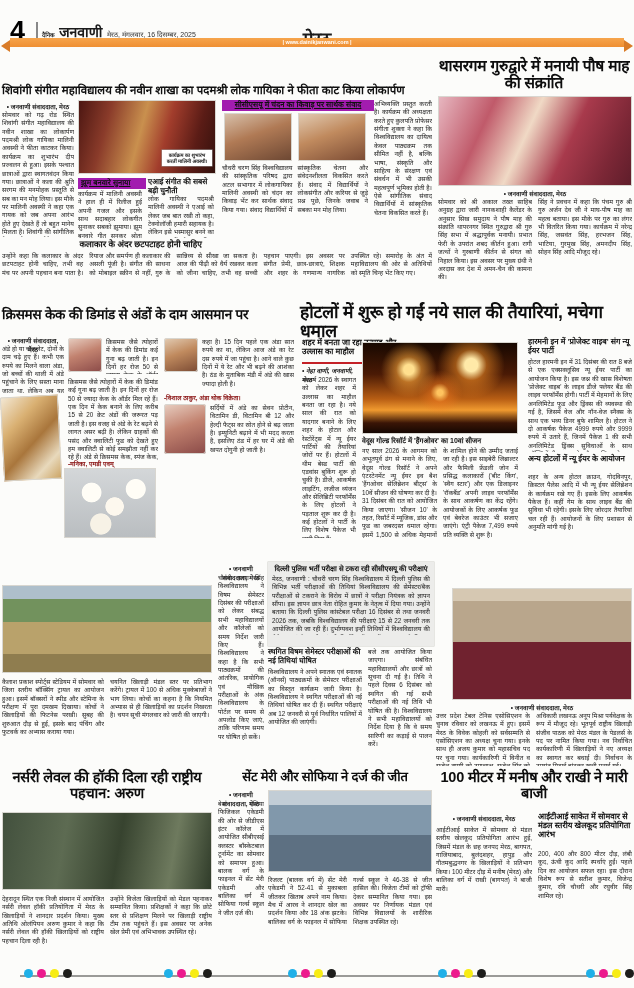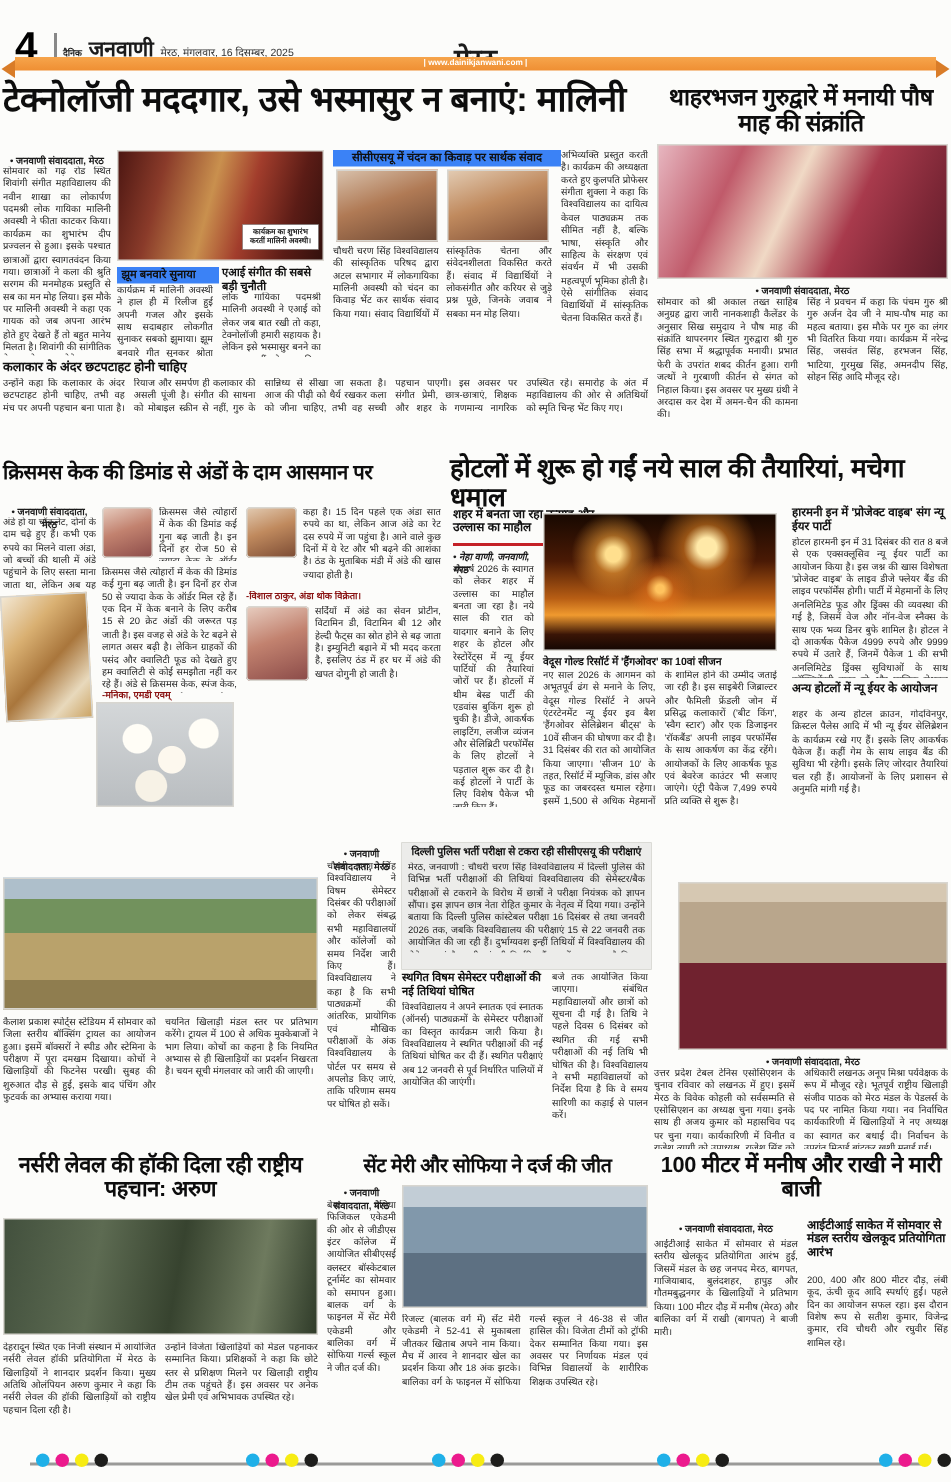--- a/index.html
+++ b/index.html
@@ -33,21 +33,21 @@
   .ph-gurudwara{background:linear-gradient(115deg,#e8b9c2 0%,#c05a6a 25%,#f0d9c5 45%,#a83a4c 65%,#7c2736 85%,#5e1d2a 100%);}
   .ph-cake{background:linear-gradient(135deg,#f4ead8 0%,#d9b072 30%,#a9763c 55%,#e8d9bc 80%,#caa15f 100%);}
   .ph-eggs{background:radial-gradient(circle at 30% 35%,#fffdf6 0 12%,transparent 13%),radial-gradient(circle at 55% 55%,#fdf8ee 0 14%,transparent 15%),radial-gradient(circle at 78% 30%,#fffdf6 0 11%,transparent 12%),radial-gradient(circle at 40% 80%,#f7f2e6 0 13%,transparent 14%),linear-gradient(#d4d7d9,#b9bdc0);}
   .ph-fireworks{background:radial-gradient(circle at 30% 30%,#ffdf8e 0 4%,rgba(255,170,60,.55) 10%,transparent 22%),radial-gradient(circle at 70% 25%,#ffe9a8 0 5%,rgba(255,150,40,.5) 12%,transparent 26%),radial-gradient(circle at 50% 55%,#ffc35e 0 3%,rgba(240,120,30,.45) 10%,transparent 24%),linear-gradient(#160801 0%,#4a1a05 35%,#b85e14 62%,#f09a2f 74%,#3a1506 88%,#120602 100%);}
   .ph-track{background:linear-gradient(#aebfcb 0 16%,#72925d 16% 42%,#b9a26b 42% 78%,#8f7d4f 78% 100%);}
   .ph-tt{background:linear-gradient(#d6c8b2 0 12%,#b9a68c 12% 48%,#70222f 48% 100%);}
   .ph-hockey{background:linear-gradient(100deg,#42503d 0%,#5d6b52 30%,#37432f 55%,#6e7a5e 80%,#2e3a28 100%);}
   .ph-bball{background:linear-gradient(#c2cdd6 0 18%,#8198ab 18% 55%,#5d7082 55% 100%);}
   .caplabel{position:absolute;right:4px;bottom:8px;background:#fff;padding:2px 3px;font-size:5px;line-height:1.25;font-weight:700;width:44px;text-align:center;box-shadow:0 0 0 .5px #999;}
   .graybox{background:#ececea;box-shadow:0 0 0 .5px #cfcfca;padding:3px 4px;}
-  .strip{background:#3b82f6;padding:1px 3px;}
+  .strip{background:#a21caf;padding:1px 3px;text-decoration:underline;}
   .redbar{height:2px;background:#c42127;width:70%;margin:2px 0 3px 0;}
   
   .regline{position:absolute;left:20px;right:20px;top:975px;height:1.5px;background:#9a9a98;}
   .dotgroup{position:absolute;top:969px;display:flex;gap:4px;}
   .dot{width:9px;height:9px;border-radius:50%;}
   .dc{background:#1fb0e8;} .dm{background:#ec1a8d;} .dy{background:#f7ec13;} .dk{background:#1d1d1b;}
 </style>
 </head>
 <body>
 
@@ -60,21 +60,21 @@
   <div class="abs" style="left:42px;top:22px;white-space:nowrap;">
     <span class="brand-sm">दैनिक</span>
     <span class="brand">जनवाणी</span>
     <span class="edition">मेरठ, मंगलवार,  16 दिसम्बर,  2025</span>
   </div>
   <div class="abs city" style="left:260px;top:26px;width:114px;">मेरठ</div>
   <div class="abs ribbon" style="left:10px;top:38px;width:614px;">
     <div class="site">| www.dainikjanwani.com |</div>
   </div>
 
-  <div class="abs hl" style="left:2px;top:54px;width:430px;font-size:23px;">टेक्नोलॉजी मददगार, उसे भस्मासुर न बनाएं: मालिनी</div>
+  <div class="abs sub" style="left:2px;top:84px;width:430px;font-size:11.5px;font-weight:600;">शिवांगी संगीत महाविद्यालय की नवीन शाखा का पदमश्री लोक गायिका ने फीता काट किया लोकार्पण</div>
 
   <div class="abs byline" style="left:2px;top:102px;width:72px;">• जनवाणी संवाददाता, मेरठ</div>
   <div class="abs body-sm" style="left:2px;top:111px;width:72px;height:126px;">सोमवार को गढ़ रोड स्थित शिवांगी संगीत महाविद्यालय की नवीन शाखा का लोकार्पण पदमश्री लोक गायिका मालिनी अवस्थी ने फीता काटकर किया। कार्यक्रम का शुभारंभ दीप प्रज्वलन से हुआ। इसके पश्चात छात्राओं द्वारा स्वागतवंदन किया गया। छात्राओं ने कला की श्रुति सरगम की मनमोहक प्रस्तुति से सब का मन मोह लिया। इस मौके पर मालिनी अवस्थी ने कहा एक गायक को जब अपना आरंभ होते हुए देखते हैं तो बहुत मानेय मिलता है। शिवांगी की सांगीतिक प्रेरणा को बढ़ावा देते हुए, कहा जिस युग में हम रहते हैं उसमें संगीत, वह एक अलग चुनौती है। लेकिन आज सच्चे संगीत के प्रति लोगों की रुचि घट रही है।</div>
 
   <div class="abs photo ph-event" style="left:78px;top:100px;width:138px;height:74px;">
     <div class="caplabel">कार्यक्रम का शुभारंभ करतीं मालिनी अवस्थी।</div>
   </div>
 
   <div class="abs sub strip" style="left:78px;top:178px;width:62px;font-size:7.5px;">झूम बनवारे सुनाया</div>
   <div class="abs body-sm" style="left:78px;top:190px;width:64px;height:48px;">कार्यक्रम में मालिनी अवस्थी ने हाल ही में रिलीज हुई अपनी गजल और इसके साथ सदाबहार लोकगीत सुनाकर सबको झुमाया। झूम बनवारे गीत सुनकर श्रोता झूम उठे। इसके साथ ही उन्होंने अपना लोकगीत भी प्रस्तुत किया, जिसने कार्यक्रम में चार चांद लगा दिए।</div>
@@ -82,24 +82,24 @@
   <div class="abs sub" style="left:148px;top:178px;width:66px;font-size:7.5px;">एआई संगीत की सबसे बड़ी चुनौती</div>
   <div class="abs body-sm" style="left:148px;top:195px;width:66px;height:43px;">लोक गायिका पदमश्री मालिनी अवस्थी ने एआई को लेकर जब बात रखी तो कहा, टेक्नोलॉजी हमारी सहायक है। लेकिन इसे भस्मासुर बनने का अवसर नहीं देना चाहिए। असली संगीत के कलम में है। एआई भी ही आवाज को बदल तो सकता है, लेकिन साधना और रियाज की आत्मा को नहीं छू सकता।</div>
 
   <div class="abs sub strip" style="left:222px;top:100px;width:146px;font-size:7.6px;text-align:center;">सीसीएसयू में चंदन का किवाड़ पर सार्थक संवाद</div>
   <div class="abs photo ph-head1" style="left:224px;top:113px;width:68px;height:48px;"></div>
   <div class="abs photo ph-head2" style="left:298px;top:113px;width:68px;height:48px;"></div>
   <div class="abs body-sm" style="left:222px;top:164px;width:146px;height:74px;column-count:2;column-gap:5px;">चौधरी चरण सिंह विश्वविद्यालय की सांस्कृतिक परिषद द्वारा अटल सभागार में लोकगायिका मालिनी अवस्थी को चंदन का किवाड़ भेंट कर सार्थक संवाद किया गया। संवाद विद्यार्थियों में सांस्कृतिक चेतना और संवेदनशीलता विकसित करते हैं। संवाद में विद्यार्थियों ने लोकसंगीत और करियर से जुड़े प्रश्न पूछे, जिनके जवाब ने सबका मन मोह लिया।</div>
 
   <div class="abs body-sm" style="left:374px;top:100px;width:58px;height:138px;">अभिव्यक्ति प्रस्तुत करती है। कार्यक्रम की अध्यक्षता करते हुए कुलपति प्रोफेसर संगीता शुक्ला ने कहा कि विश्वविद्यालय का दायित्व केवल पाठ्यक्रम तक सीमित नहीं है, बल्कि भाषा, संस्कृति और साहित्य के संरक्षण एवं संवर्धन में भी उसकी महत्वपूर्ण भूमिका होती है। ऐसे सांगीतिक संवाद विद्यार्थियों में सांस्कृतिक चेतना विकसित करते हैं।</div>
 
-  <div class="abs sub" style="left:2px;top:240px;width:200px;font-size:8.5px;">कलाकार के अंदर छटपटाहट होनी चाहिए</div>
+  <div class="abs sub" style="left:2px;top:240px;width:200px;font-size:8.5px;text-align:right;">कलाकार के अंदर छटपटाहट होनी चाहिए</div>
   <div class="abs body-sm" style="left:2px;top:252px;width:430px;height:44px;column-count:5;column-gap:6px;">उन्होंने कहा कि कलाकार के अंदर छटपटाहट होनी चाहिए, तभी वह मंच पर अपनी पहचान बना पाता है। रियाज और समर्पण ही कलाकार की असली पूंजी है। संगीत की साधना को मोबाइल स्क्रीन से नहीं, गुरु के सान्निध्य से सीखा जा सकता है। आज की पीढ़ी को धैर्य रखकर कला को जीना चाहिए, तभी वह सच्ची पहचान पाएगी। इस अवसर पर संगीत प्रेमी, छात्र-छात्राएं, शिक्षक और शहर के गणमान्य नागरिक उपस्थित रहे। समारोह के अंत में महाविद्यालय की ओर से अतिथियों को स्मृति चिन्ह भेंट किए गए।</div>
 
-  <div class="abs hl hl-c" style="left:436px;top:58px;width:196px;font-size:15.5px;">थाहरभजन गुरुद्वारे में मनायी पौष माह की संक्रांति</div>
+  <div class="abs hl hl-c" style="left:436px;top:58px;width:196px;font-size:15.5px;">थासरगम गुरुद्वारे में मनायी पौष माह की संक्रांति</div>
   <div class="abs photo ph-gurudwara" style="left:438px;top:96px;width:194px;height:90px;"></div>
   <div class="abs byline" style="left:438px;top:189px;width:194px;">• जनवाणी संवाददाता, मेरठ</div>
   <div class="abs body-sm" style="left:438px;top:198px;width:94px;height:98px;">सोमवार को श्री अकाल तख्त साहिब अनुग्रह द्वारा जारी नानकशाही कैलेंडर के अनुसार सिख समुदाय ने पौष माह की संक्रांति थापरनगर स्थित गुरुद्वारा श्री गुरु सिंह सभा में श्रद्धापूर्वक मनायी। प्रभात फेरी के उपरांत शबद कीर्तन हुआ। रागी जत्थों ने गुरबाणी कीर्तन से संगत को निहाल किया। इस अवसर पर मुख्य ग्रंथी ने अरदास कर देश में अमन-चैन की कामना की।</div>
   <div class="abs body-sm" style="left:538px;top:198px;width:94px;height:98px;">सिंह ने प्रवचन में कहा कि पंचम गुरु श्री गुरु अर्जन देव जी ने माघ-पौष माह का महत्व बताया। इस मौके पर गुरु का लंगर भी वितरित किया गया। कार्यक्रम में नरेन्द्र सिंह, जसवंत सिंह, हरभजन सिंह, भाटिया, गुरमुख सिंह, अमनदीप सिंह, सोहन सिंह आदि मौजूद रहे।</div>
 
   <div class="abs hl" style="left:2px;top:308px;width:292px;font-size:13.5px;">क्रिसमस केक की डिमांड से अंडों के दाम आसमान पर</div>
   <div class="abs hl" style="left:300px;top:303px;width:332px;font-size:17.5px;">होटलों में शुरू हो गईं नये साल की तैयारियां, मचेगा धमाल</div>
 
   <div class="abs byline" style="left:2px;top:336px;width:62px;">• जनवाणी संवाददाता, मेरठ</div>
   <div class="abs body-sm" style="left:2px;top:345px;width:62px;height:48px;">अंडे हो या चॉकलेट, दोनों के दाम चढ़े हुए हैं। कभी एक रुपये का मिलने वाला अंडा, जो बच्चों की थाली में अंडे पहुंचाने के लिए सस्ता माना जाता था, लेकिन अब यह महंगा सौदा बनता जा रहा है। होटल इंडस्ट्री से लेकर फिटनेस और बेकिंग तक अंडा हर दिन की जरूरत है, और अब हर जेब पर भारी पड़ रहा है।</div>

